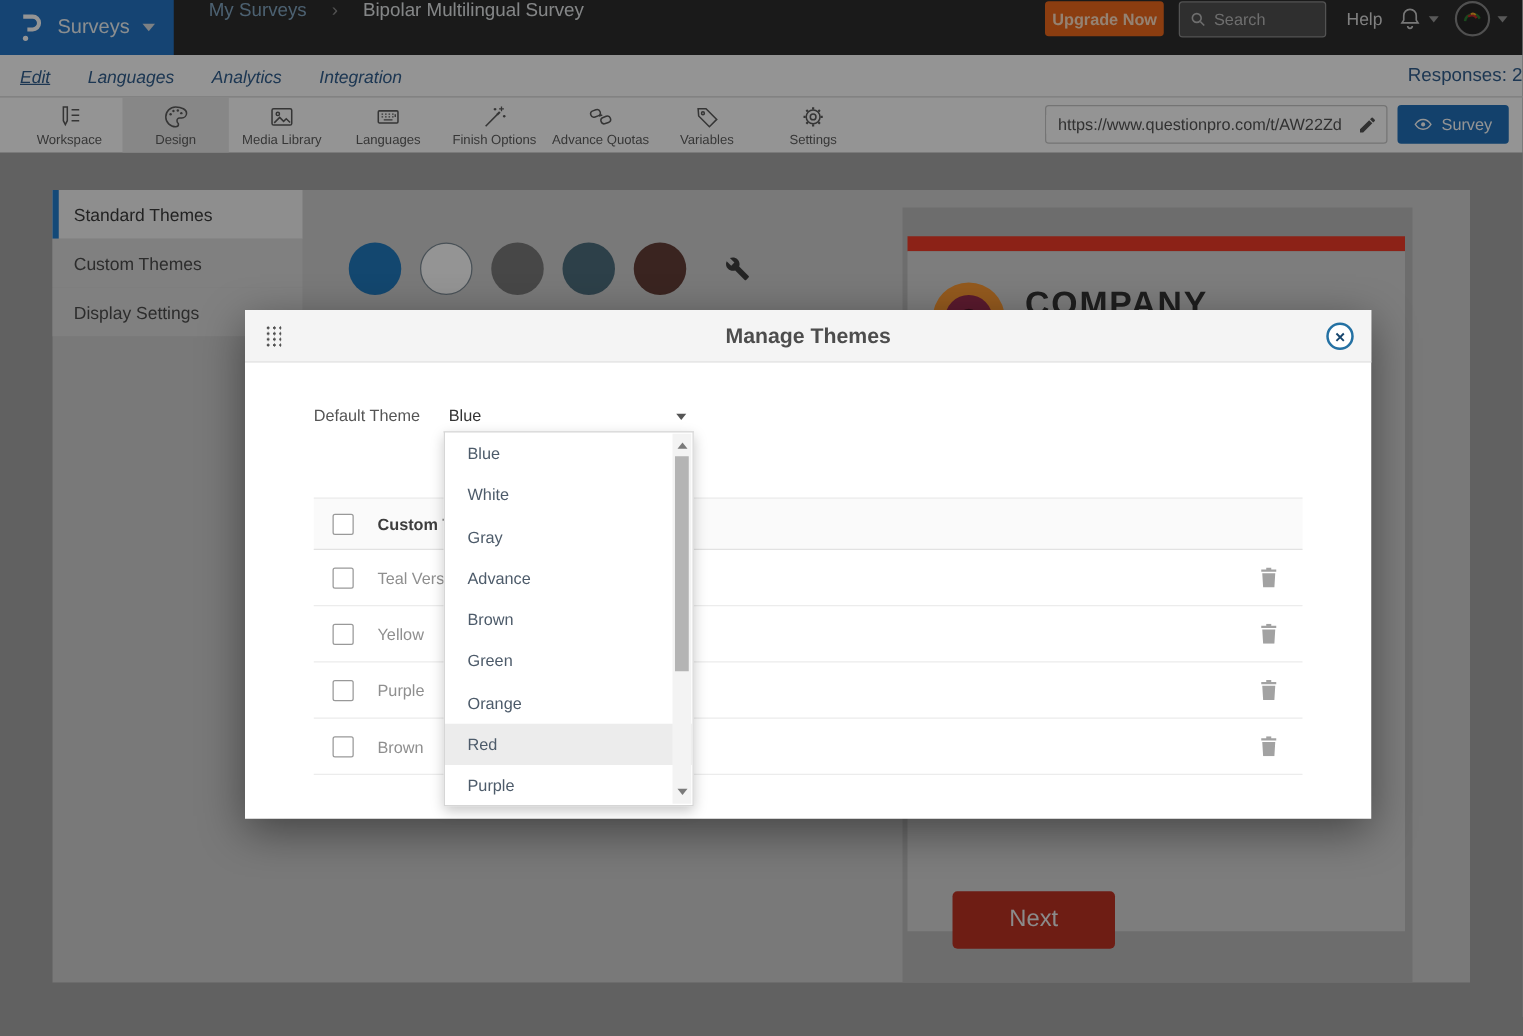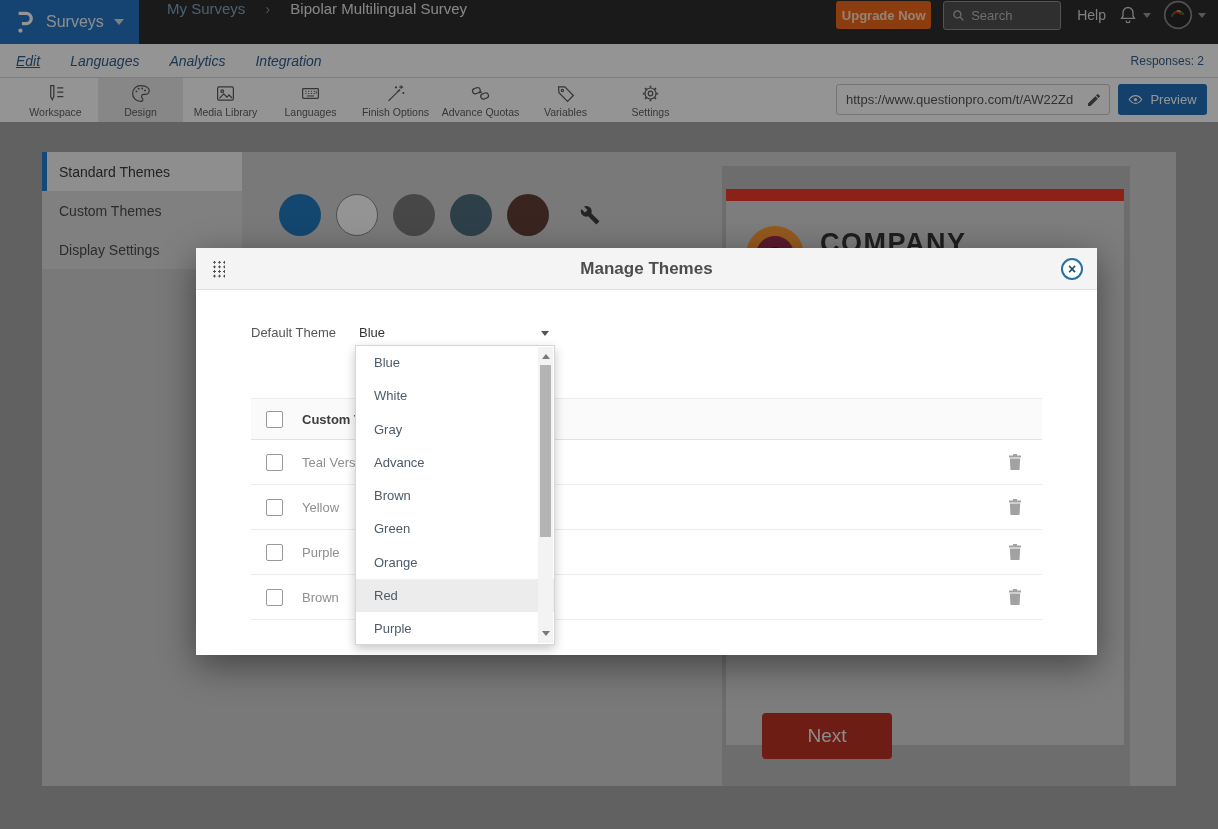--- a/index.html
+++ b/index.html
@@ -24,21 +24,21 @@
   .search-box input { background:transparent; border:none; outline:none; width:80px; color:#d5d5d5; font-size:13px; font-family:inherit; }
   .search-box input::placeholder { color:#bdbdbd; }
   .help-label { color:#dcdcdc; font-size:14px; margin-left:4px; }
   .bell-wrap, .avatar-wrap { display:flex; align-items:center; gap:5px; }
   .avatar { width:30px; height:30px; border-radius:50%; }
 
   
   .tabrow { position:absolute; left:0; top:44px; width:1218px; height:34px; background:#ffffff; border-bottom:1px solid #d8d8d8; display:flex; align-items:center; padding-left:16px; gap:30px; }
   .tab { font-size:14px; color:#33608f;font-style:italic; }
   .tab.active { text-decoration:underline; }
-  .responses { margin-left:auto; padding-right:14px; font-size:12px; color:#33608f; }
+  .responses { margin-left:auto; font-size:15px; color:#33608f; }
 
   
   .toolbar { position:absolute; left:0; top:78px; width:1218px; height:44px; background:#ffffff; display:flex; padding-left:13px; }
   .tb-item { width:85px; height:44px; display:flex; flex-direction:column; align-items:center; justify-content:center; gap:2px; }
   .tb-item.active { background:#e8e8e8; }
   .tb-item svg { width:21px; height:21px; stroke:#5c5c5c; fill:none; stroke-width:1.4; }
   .tb-label { font-size:10.5px; color:#5f5f5f; white-space:nowrap; }
   .url-box { position:absolute; left:836px; top:6px; width:274px; height:31px; background:#fff; border:1px solid #c8c8c8; border-radius:3px; display:flex; align-items:center; }
   .url-box input { border:none; outline:none; width:236px; padding-left:9px; font-size:13px; color:#555; font-family:inherit; white-space:nowrap; overflow:hidden; }
   .pencil-btn { margin-left:auto; margin-right:7px; width:16px; height:16px; }
@@ -229,21 +229,21 @@
       <input type="text" readonly="" value="https://www.questionpro.com/t/AW22Zde" style="">
       <svg class="pencil-btn" viewBox="0 0 24 24">
           <path fill="#555" d="M3 17.2V21h3.8L17.8 10 14 6.2 3 17.2zM20.7 7.1a1 1 0 0 0 0-1.4L18.3 3.3a1 1 0 0 0-1.4 0L15 5.2 18.8 9l1.9-1.9z"></path>
         </svg>
     </div>
     <button class="preview-btn">
       <svg width="15" height="15" viewBox="0 0 24 24" fill="none" stroke="#fff" stroke-width="1.8">
           <path d="M2 12s4-6.2 10-6.2S22 12 22 12s-4 6.2-10 6.2S2 12 2 12z"></path>
           <circle cx="12" cy="12" r="2.6" fill="#fff" stroke="none"></circle>
         </svg>
-      <span>Preview</span>
+      <span>Survey</span>
     </button>
   </div>
 
   <div class="main-card"></div>
 
   <div class="side-item si-0 active">
     <span>Standard Themes</span>
   </div>
   <div class="side-item si-1">
     <span>Custom Themes</span>

